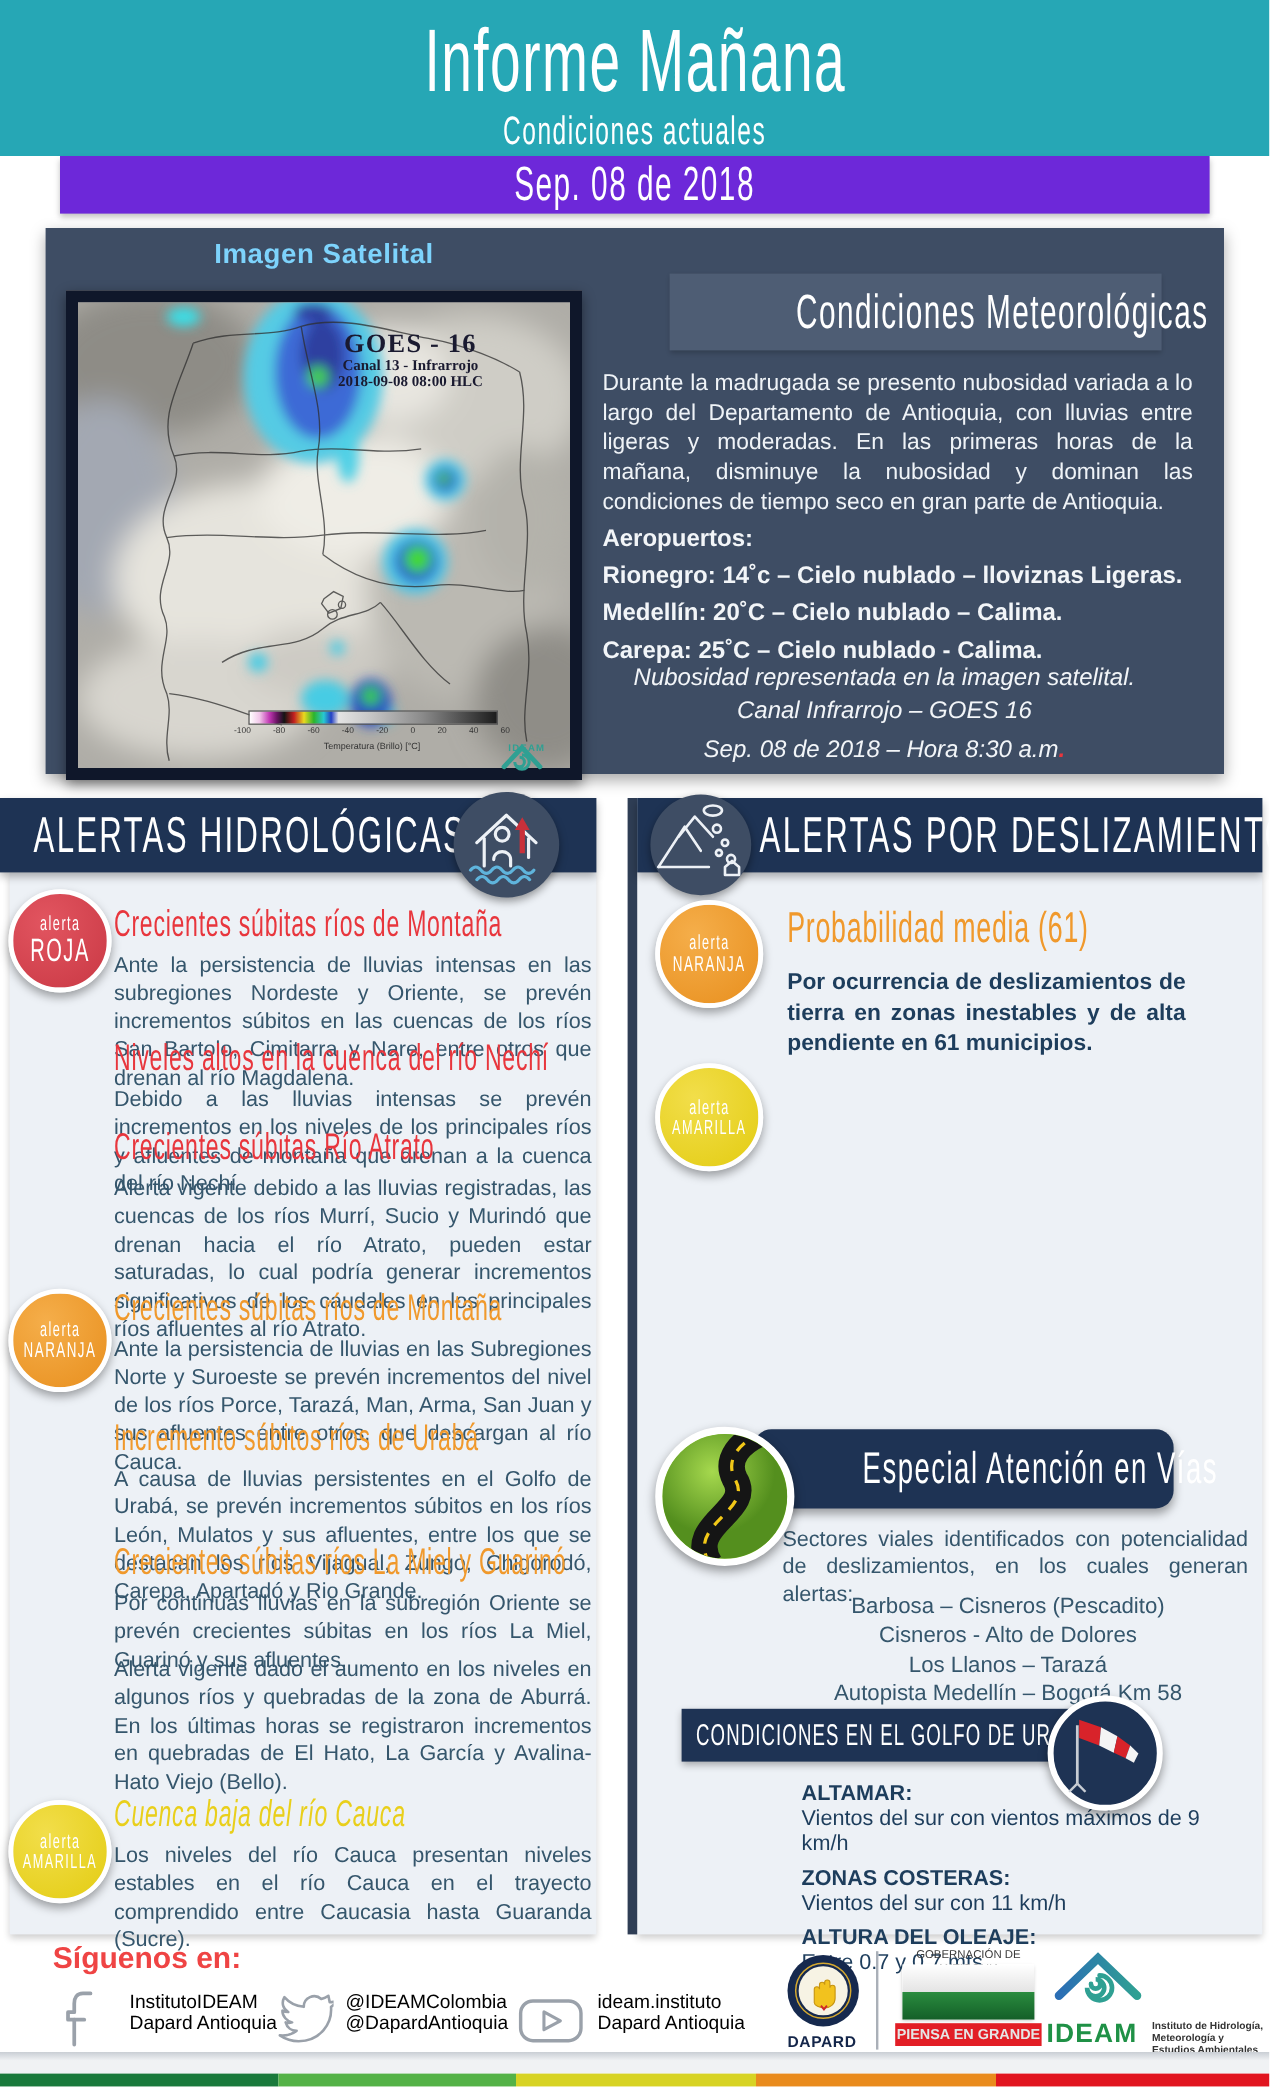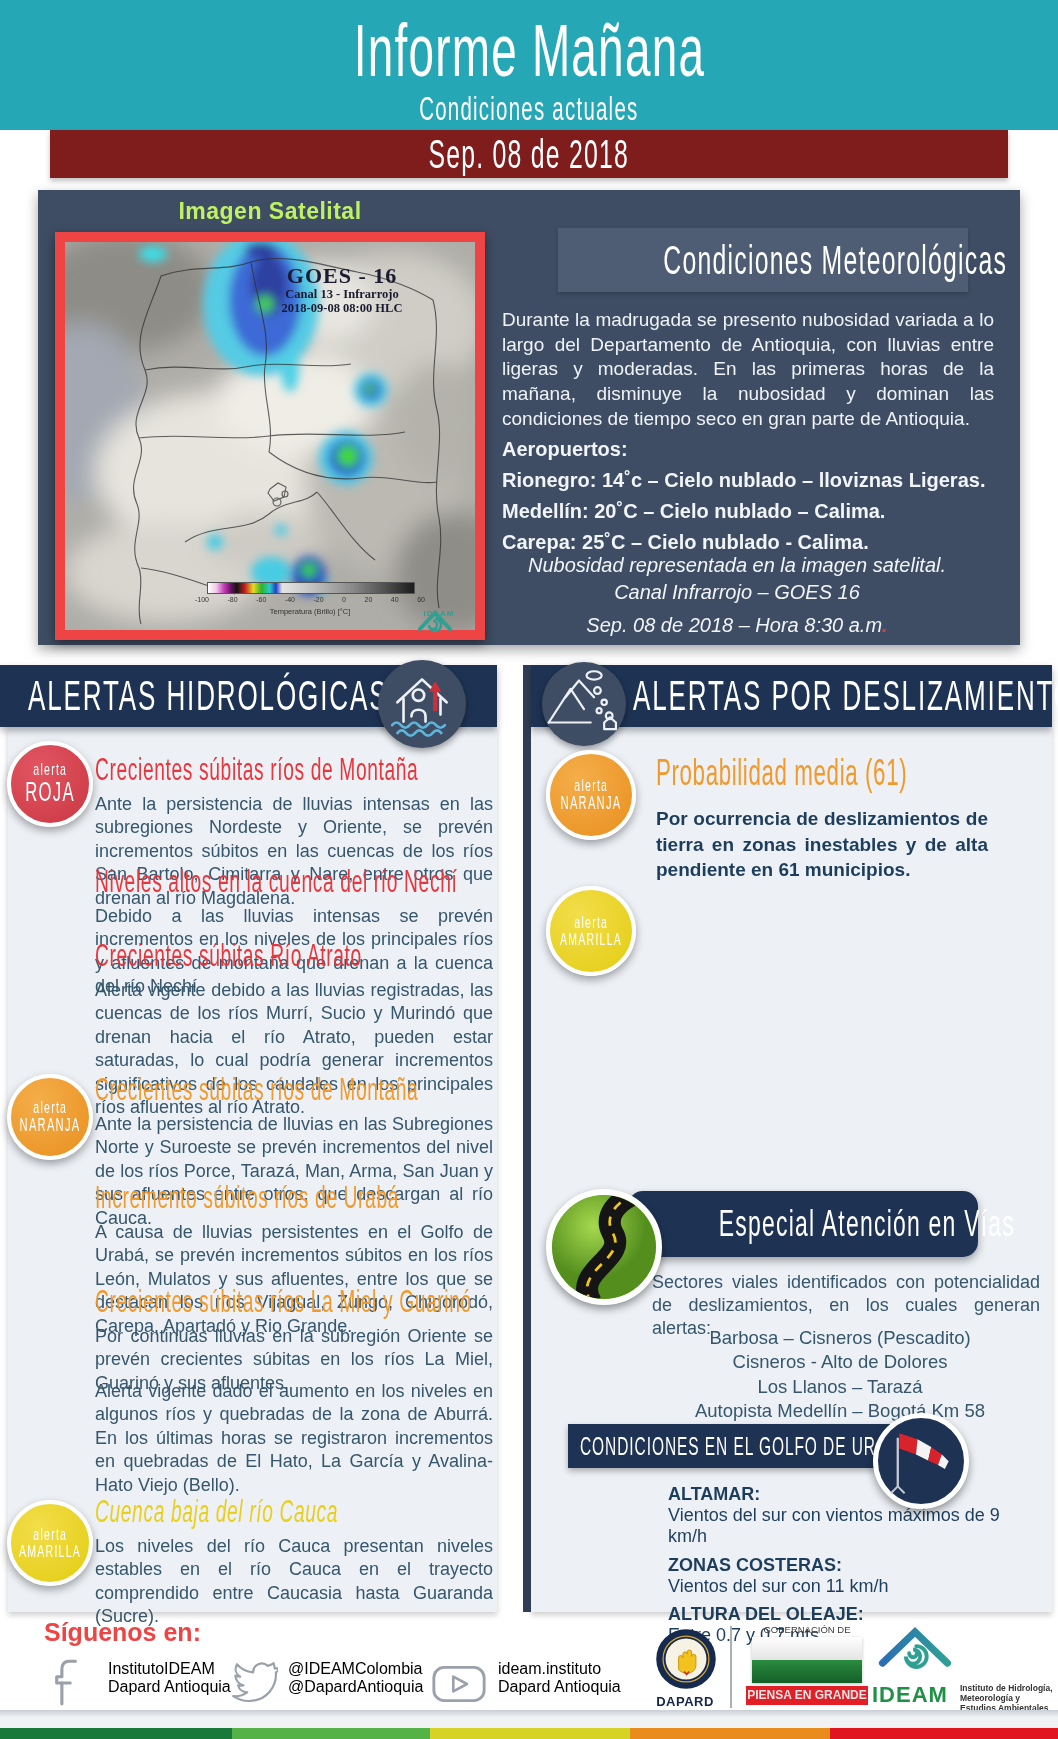--- a/index.html
+++ b/index.html
@@ -7,30 +7,30 @@
         font-family:"Liberation Sans",sans-serif;}
 
   
   .cond{display:inline-block;transform:scaleX(.62);transform-origin:left center;white-space:nowrap;letter-spacing:2px;}
   .condc{display:inline-block;transform:scaleX(.62);transform-origin:center center;white-space:nowrap;letter-spacing:2px;}
 
   
   .teal{position:absolute;left:0;top:0;width:1058px;height:130px;background:#26A7B5;text-align:center;color:#fff;}
   .teal h1{margin:14px 0 0 0;font-size:74px;font-weight:400;line-height:1.0;}
   .teal .sub{font-size:33px;margin-top:2px;}
-  .dateband{position:absolute;left:50px;top:130px;width:958px;height:48px;background:#7f1d1d;color:#fff;
+  .dateband{position:absolute;left:50px;top:130px;width:958px;height:48px;background:#6d28d9;color:#fff;
             text-align:center;line-height:48px;font-size:40px;box-shadow:0 3px 5px rgba(0,0,0,.25);}
 
   
   .satpanel{position:absolute;left:38px;top:190px;width:982px;height:455px;background:#3E4D64;
             box-shadow:0 5px 12px rgba(0,0,0,.35);}
-  .sat-title{position:absolute;left:17px;top:8px;width:430px;text-align:center;color:#bef264;
+  .sat-title{position:absolute;left:17px;top:8px;width:430px;text-align:center;color:#7dd3fc;
              font-size:23px;font-weight:bold;letter-spacing:.5px;}
-  .satframe{position:absolute;left:17px;top:42px;width:430px;height:408px;background:#BBB9B3;
-            border:10px solid #ef4444;box-sizing:border-box;box-shadow:0 4px 10px rgba(0,0,0,.45);}
+  .satframe{position:absolute;left:17px;top:52px;width:430px;height:408px;background:#BBB9B3;
+            border:10px solid #0f172a;box-sizing:border-box;box-shadow:0 4px 10px rgba(0,0,0,.45);}
   .satframe svg{position:absolute;left:0;top:0;}
   .goes{position:absolute;right:38px;top:22px;width:190px;text-align:center;color:#1A1A30;
         font-family:"Liberation Serif",serif;line-height:1.1;}
   .goes .g1{font-size:22px;font-weight:bold;letter-spacing:1px;}
   .goes .g2,.goes .g3{font-size:12.5px;font-weight:bold;}
   .scalebar{position:absolute;left:142px;top:340px;width:206px;height:10px;border:1px solid #555;
     background:linear-gradient(to right,#ffffff 0%,#f2c8ea 4%,#c238b4 8%,#6a1464 11%,#141414 14%,
       #c42020 18%,#ead920 22%,#2cb42c 26%,#28c8d2 30%,#2340c4 33%,#e4e4e4 36%,#c8c8c8 48%,#8a8a8a 70%,#1c1c1c 100%);}
   .ticksrow{position:absolute;left:130px;top:354px;width:230px;display:flex;justify-content:space-between;}
   .ticksrow span{font-size:7px;color:#333;}

